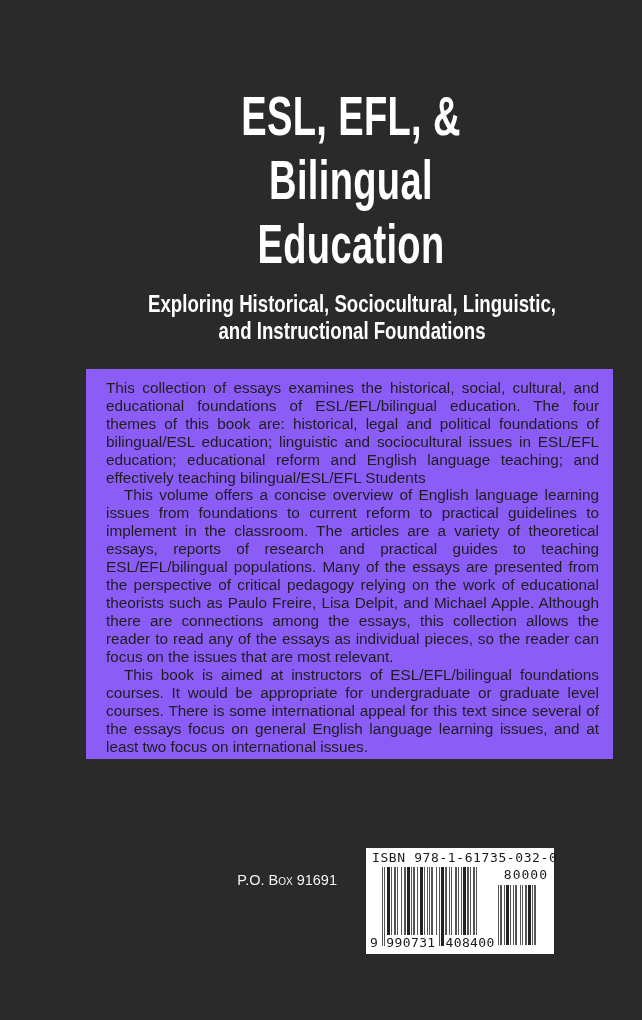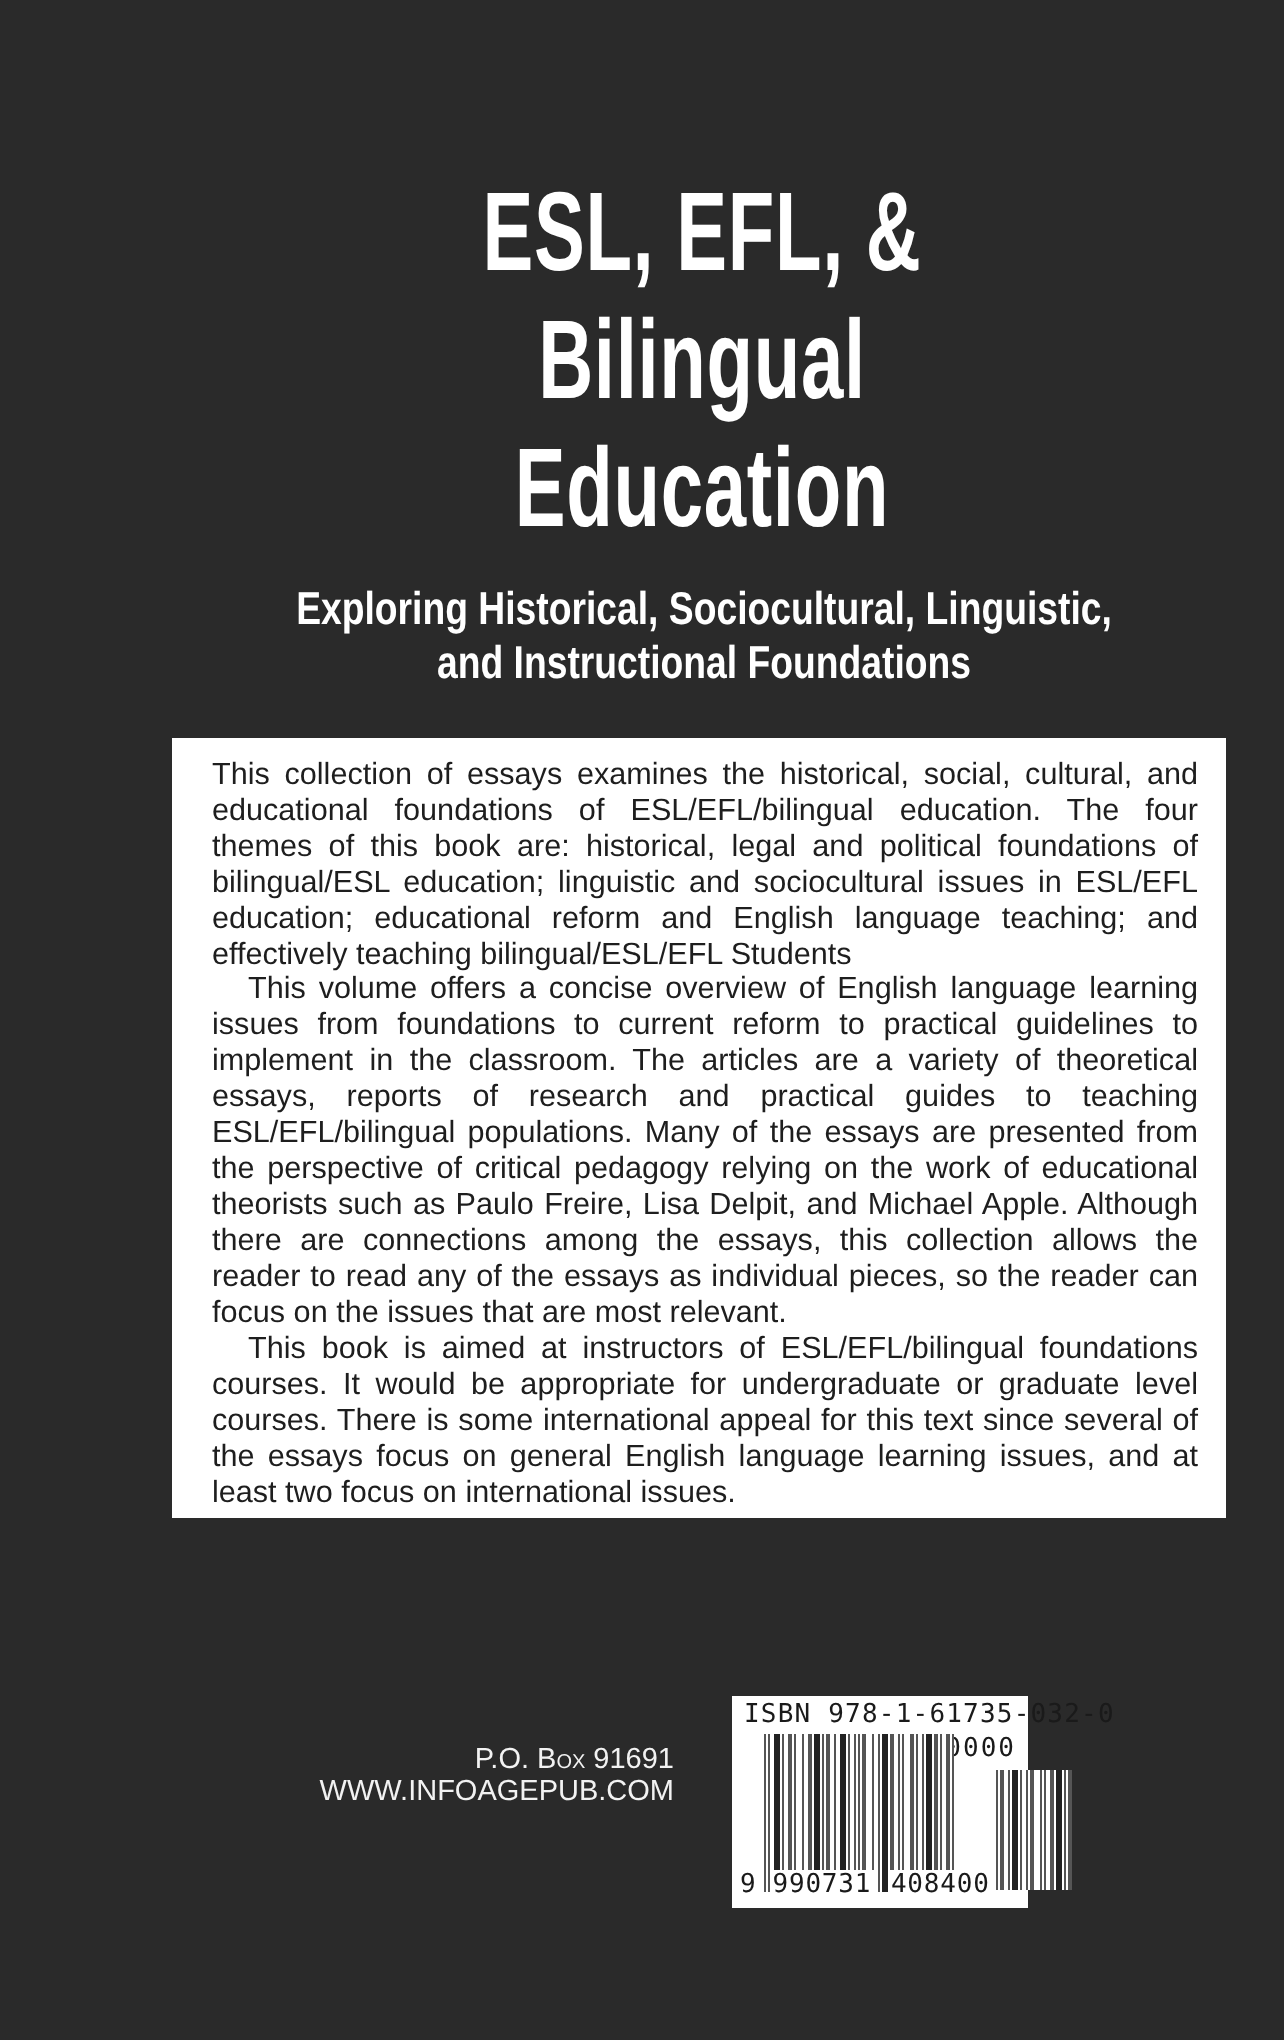--- a/index.html
+++ b/index.html
@@ -23,42 +23,42 @@
   .subtitle {
     position: absolute; left: 0; top: 291px; width: 704px;
     text-align: center; color: #ffffff;
     font-weight: bold; font-size: 23px; line-height: 27px;
     transform: scaleX(0.81); transform-origin: 352px 0;
   }
   .subtitle .line { display: block; white-space: nowrap; }
   .blurb {
     position: absolute; left: 86px; top: 369px;
     width: 527px; height: 390px;
-    background: #ffffff;
+    background: #8b5cf6;
     box-sizing: border-box;
     padding: 10px 14px 0 20px;
     color: #1e1e1e;
     font-size: 15.3px; line-height: 17.9px;
   }
   .blurb p {
     margin: 0; text-align: justify; text-align-last: left;
     hyphens: manual;
   }
   .blurb p.indent { text-indent: 18px; }
   .blurb p.last { line-height: 18px; }
   .publisher {
     position: absolute; left: 100px; top: 872px; width: 237px;
     text-align: right; color: #f2f2f2;
     font-size: 14.5px; line-height: 16.4px;
   }
   .publisher .line { display: block; white-space: nowrap; }
   .sc { font-variant: small-caps; }
   .barcode-box {
     position: absolute; left: 366px; top: 848px;
-    width: 148px; height: 106px;
+    width: 188px; height: 106px;
     background: #ffffff;
   }
   .isbn-text {
     position: absolute; left: 6px; top: 2px;
     font-family: "DejaVu Sans Mono", monospace;
     font-size: 13px; letter-spacing: 0.6px; color: #1a1a1a;
     white-space: nowrap;
   }
   .addon-text {
     position: absolute; right: 6px; top: 19px;
@@ -98,21 +98,20 @@
 </div>
 
 <div class="blurb">
   <p>This collection of essays examines the historical, social, cultural, and edu­cational foundations of ESL/EFL/bilingual education. The four themes of this book are: historical, legal and political foundations of bilingual/ESL edu­cation; linguistic and sociocultural issues in ESL/EFL education; educa­tional reform and English language teaching; and effectively teaching bilingual/ESL/EFL Students</p>
   <p class="indent">This volume offers a concise overview of English language learning issues from foundations to current reform to practical guidelines to imple­ment in the classroom. The articles are a variety of theoretical essays, reports of research and practical guides to teaching ESL/EFL/bilingual pop­ulations. Many of the essays are presented from the perspective of critical pedagogy relying on the work of educational theorists such as Paulo Freire, Lisa Delpit, and Michael Apple. Although there are connections among the essays, this collection allows the reader to read any of the essays as indi­vidual pieces, so the reader can focus on the issues that are most relevant.</p>
   <p class="indent last">This book is aimed at instructors of ESL/EFL/bilingual foundations courses. It would be appropriate for undergraduate or graduate level courses. There is some international appeal for this text since several of the essays focus on general English language learning issues, and at least two focus on international issues.</p>
 </div>
 
 <div class="publisher">
   <span class="line sc">P.O. Box 91691</span>
-  <span class="line">WWW.INFOAGEPUB.COM</span>
 </div>
 
 <div class="barcode-box">
   <div class="isbn-text">ISBN 978-1-61735-032-0</div>
   <div class="addon-text">80000</div>
   <div class="bars-main" id="bars-main">
       <div class="bar" style="width: 1px; background: rgb(85, 85, 85);"></div>
       <div class="bar" style="width: 1px; background: rgb(255, 255, 255);"></div>
       <div class="bar" style="width: 1px; background: rgb(85, 85, 85);"></div>
       <div class="bar" style="width: 2px; background: rgb(255, 255, 255);"></div>

